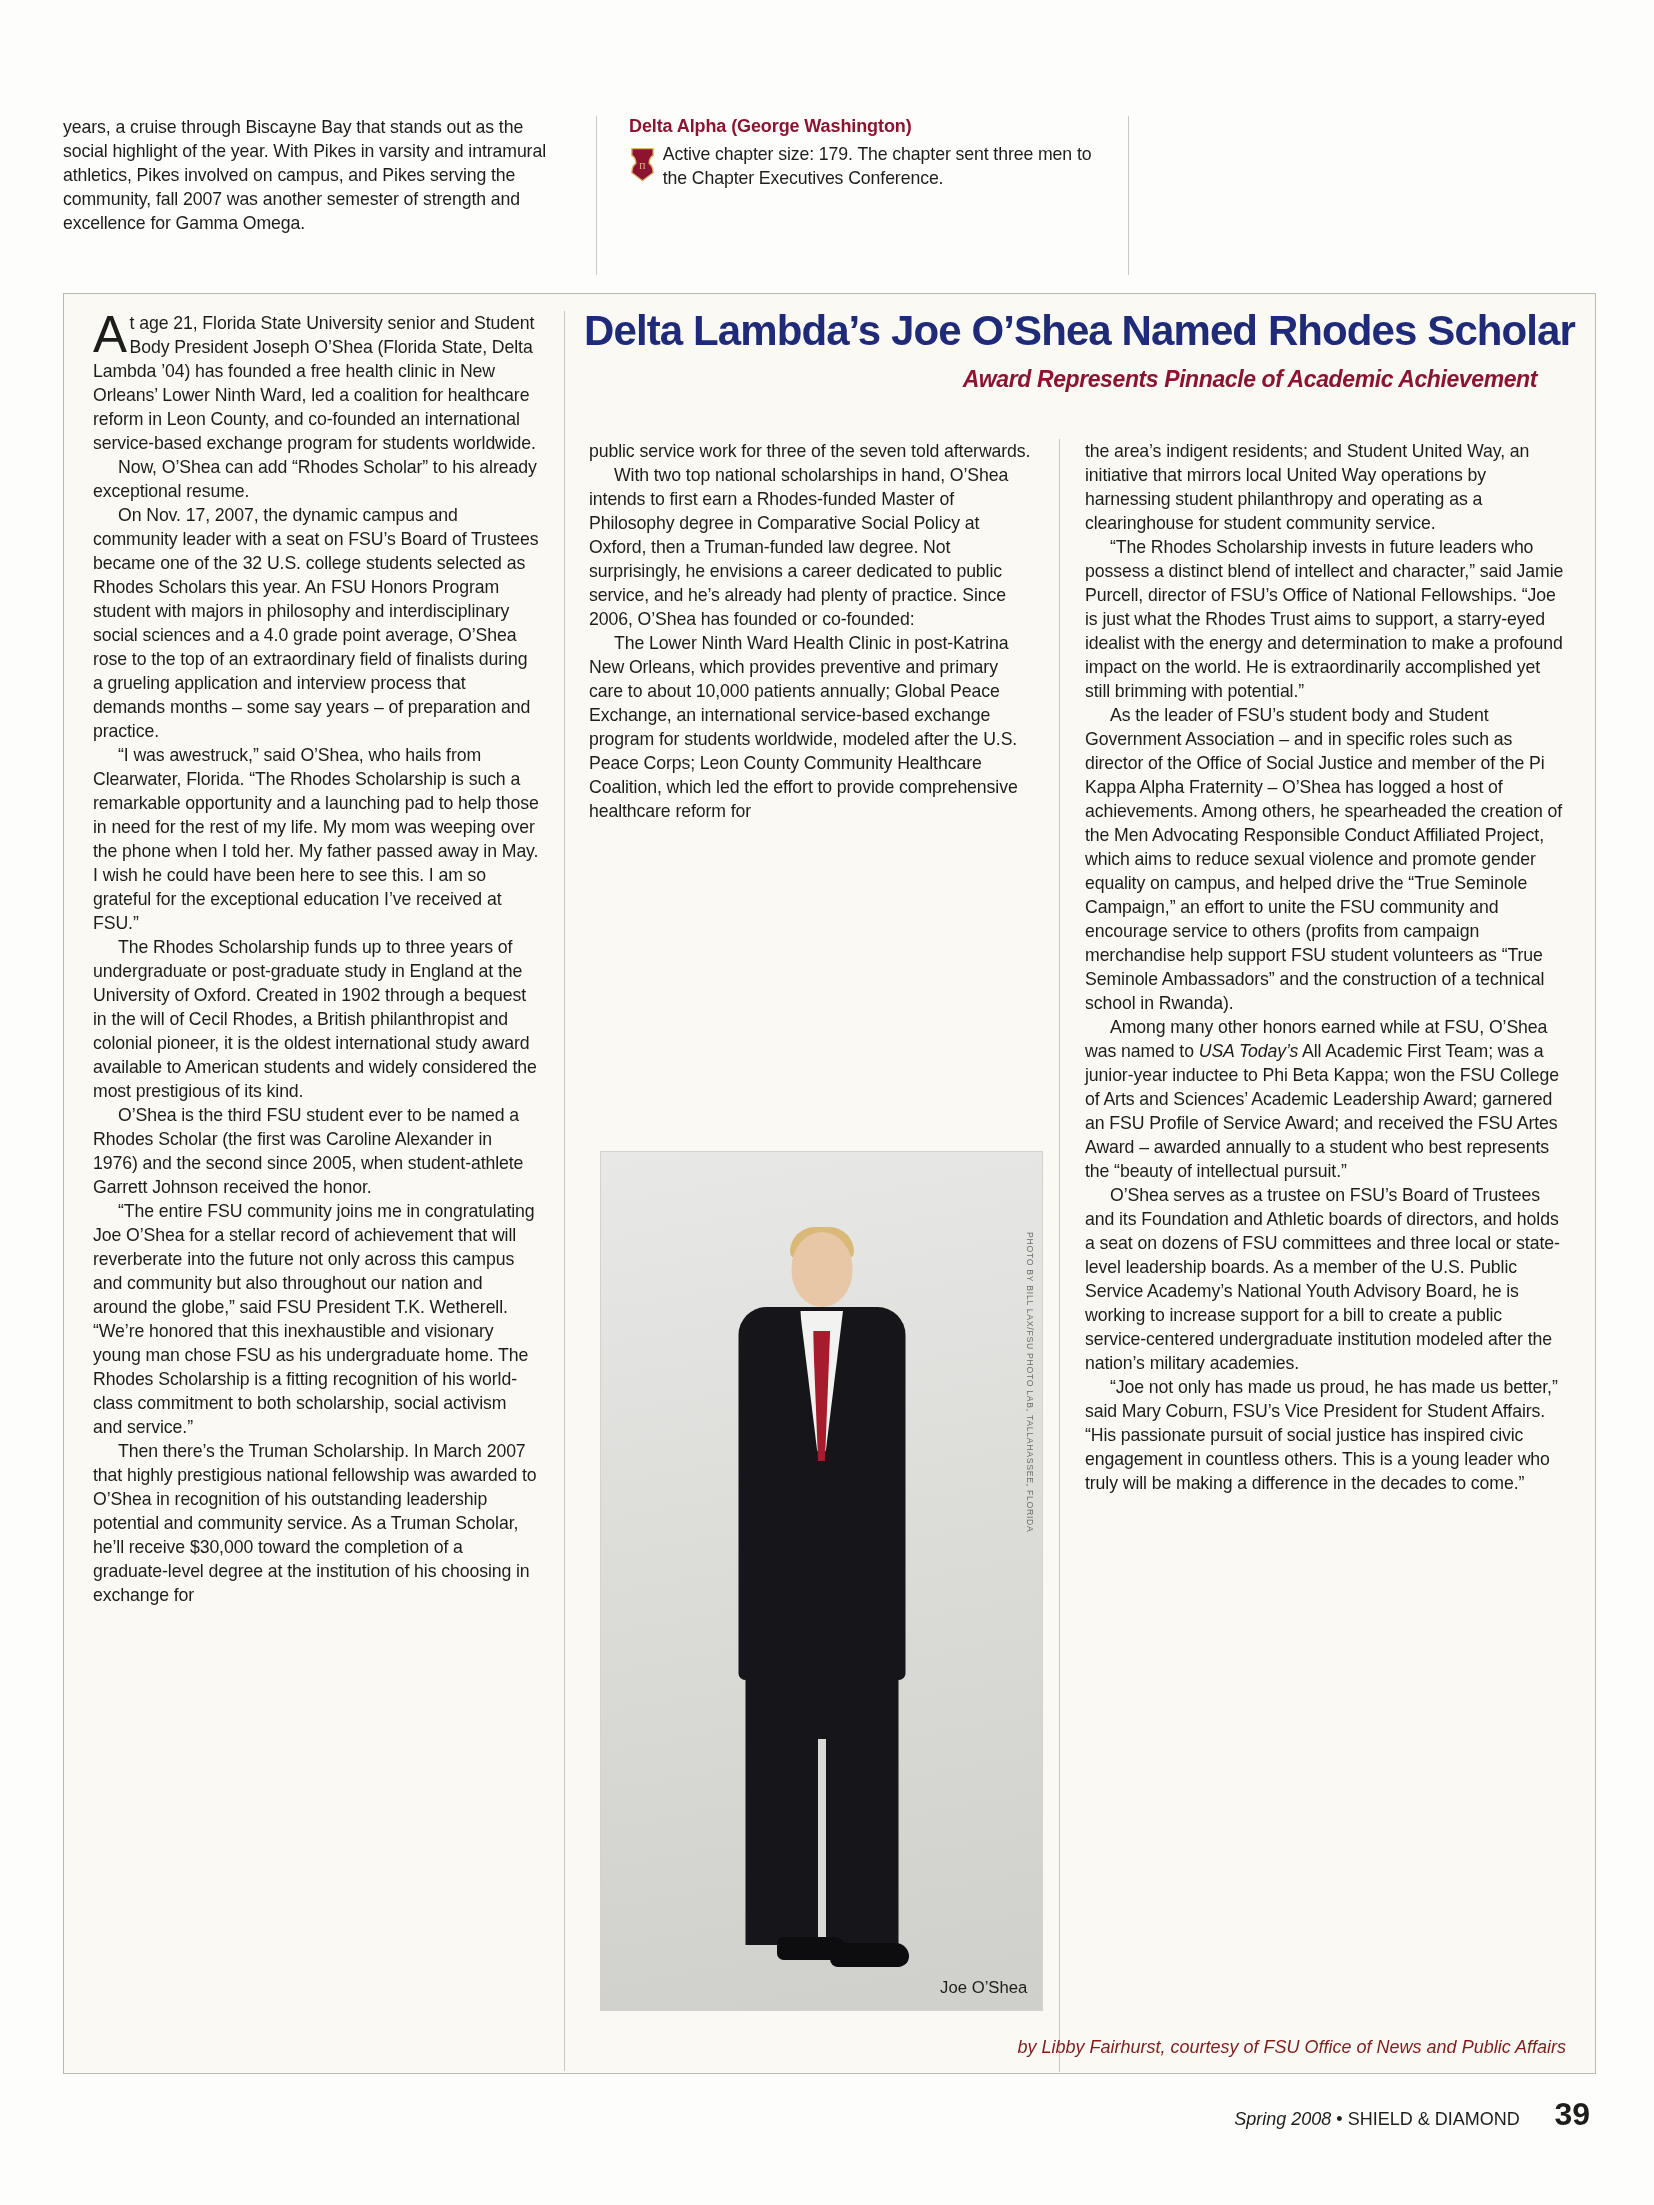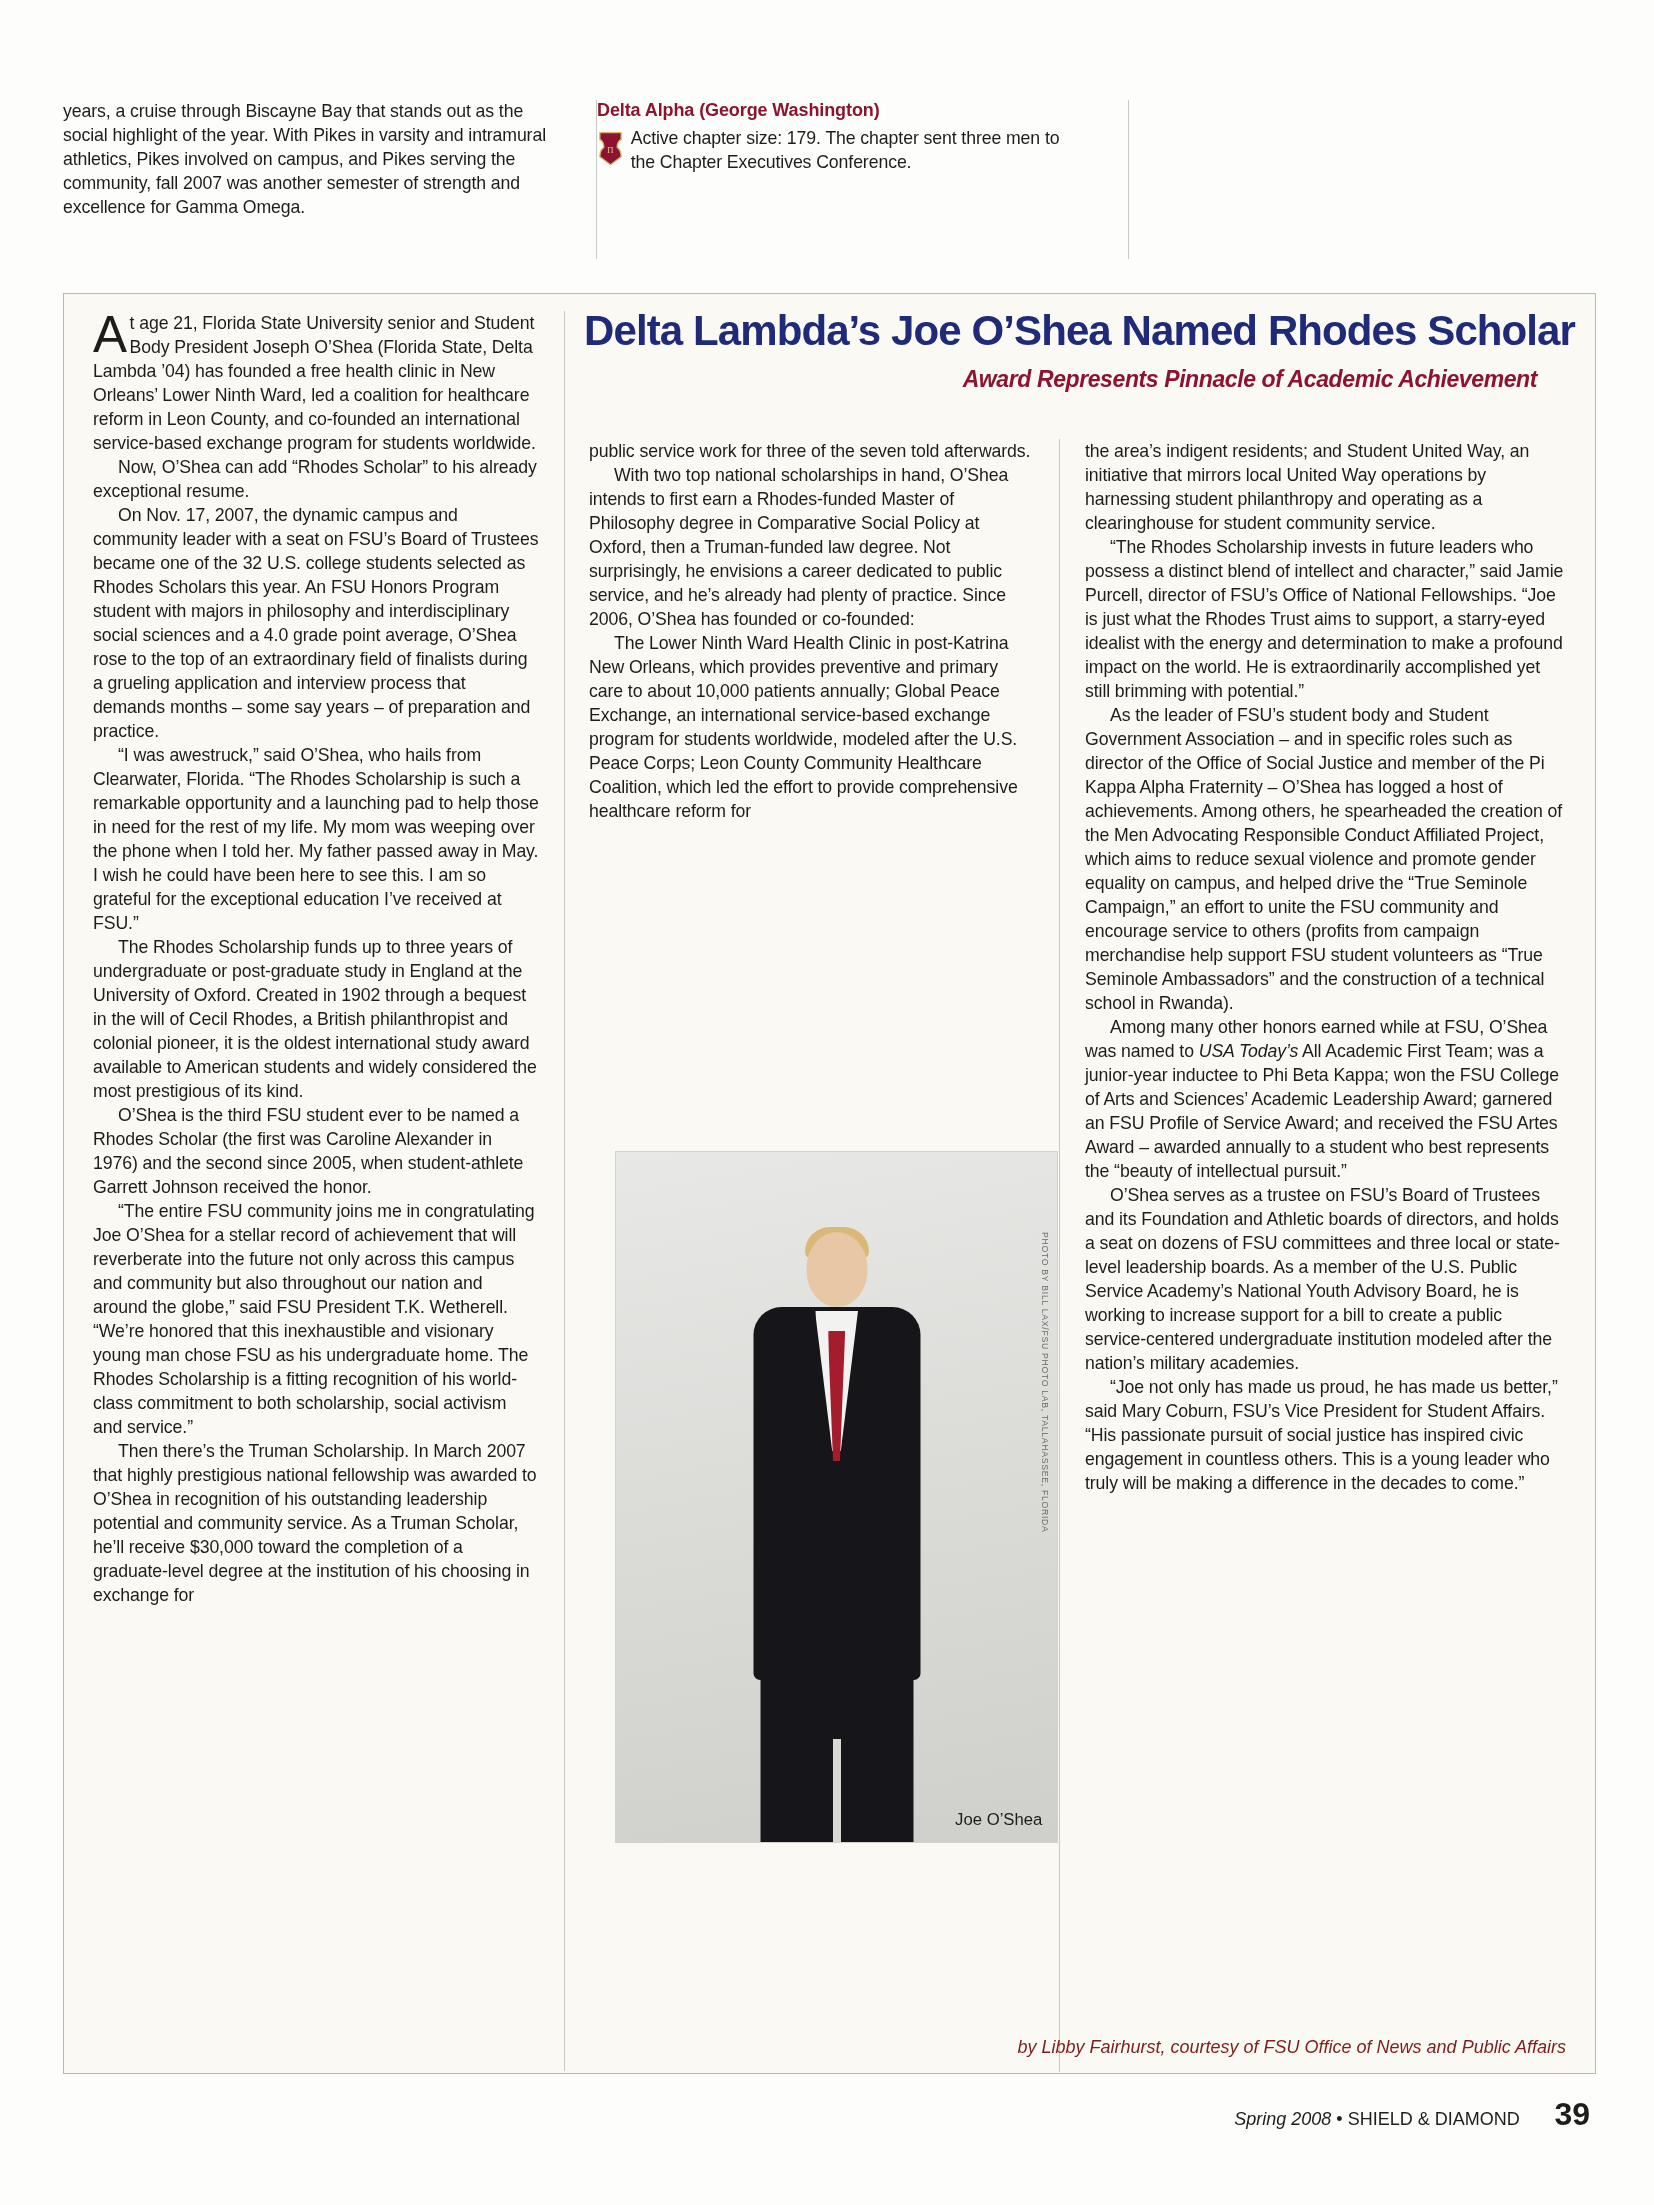--- a/index.html
+++ b/index.html
@@ -11,23 +11,24 @@
   .page {
     position: relative;
     width: 1655px; height: 2205px;
     background: #fdfdfb;
     overflow: hidden;
   }
 
   
   .top-strip {
     position: absolute;
-    left: 63px; top: 99px;
+    left: 63px; top: 115px;
     width: 1533px; height: 180px;
     display: flex;
+    gap: 32px;
   }
   .top-col {
     position: relative;
     padding-right: 23px;
   }
   .top-col.c1 { width: 507px; }
   .top-col.c2 { width: 527px; padding-left: 27px; }
   .top-col.c3 { width: 500px; padding-left: 28px; }
   .vrule {
     position: absolute;
@@ -130,22 +131,22 @@
     font-size: 51px;
     line-height: 41px;
     font-weight: normal;
     padding: 2.7px 2.7px 0 0;
     color: #1d1d1b;
   }
 
   
   .photo-block {
     position: absolute;
-    left: 551px; top: 857px;
-    width: 443px; height: 692px;
+    left: 536px; top: 857px;
+    width: 443px; height: 860px;
     background: #5eead4;
     border: 0.7px solid #d3d3ce;
     overflow: hidden;
   }
   .photo-bg {
     position: absolute; inset: 0;
     background: linear-gradient(170deg, #e8e8e6 0%, #dcdcd9 45%, #cfcfcb 100%);
   }
   .photo-credit {
     position: absolute;

